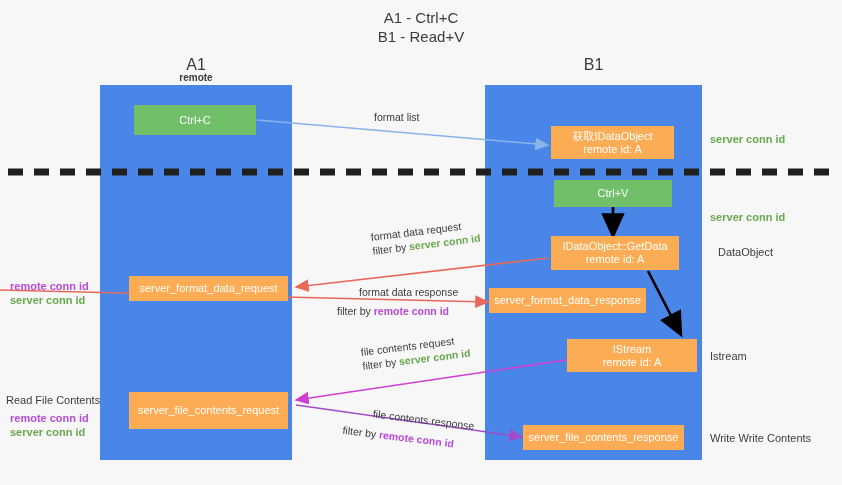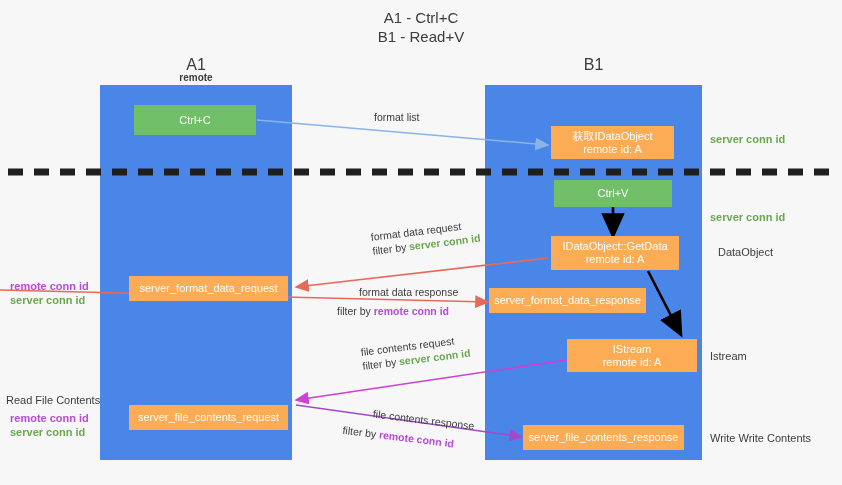--- a/index.html
+++ b/index.html
@@ -149,21 +149,21 @@
 
   <div class="abs node orange" style="left:489px;top:288px;width:157px;height:25px;">
     <span>server_format_data_response</span>
   </div>
 
   <div class="abs node orange" style="left:567px;top:339px;width:130px;height:33px;">
     <span>IStream</span>
     <span>remote id: A</span>
   </div>
 
-  <div class="abs node orange" style="left:129px;top:392px;width:159px;height:25px;margin-top:13px;">
+  <div class="abs node orange" style="left:129px;top:392px;width:159px;height:37px;">
     <span>server_file_contents_request</span>
   </div>
 
   <div class="abs node orange" style="left:523px;top:425px;width:161px;height:25px;">
     <span>server_file_contents_response</span>
   </div>
 
   <div class="abs edge-cap" style="left:374px;top:110px;">format list</div>
 
   <div class="abs edge-cap rot" style="left:370px;top:230px;transform:rotate(-7deg);">

